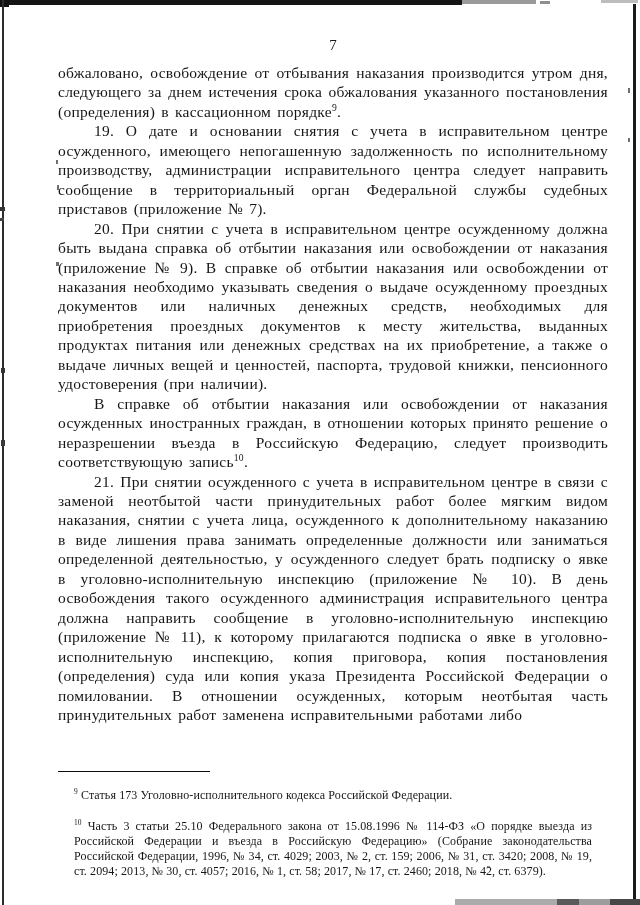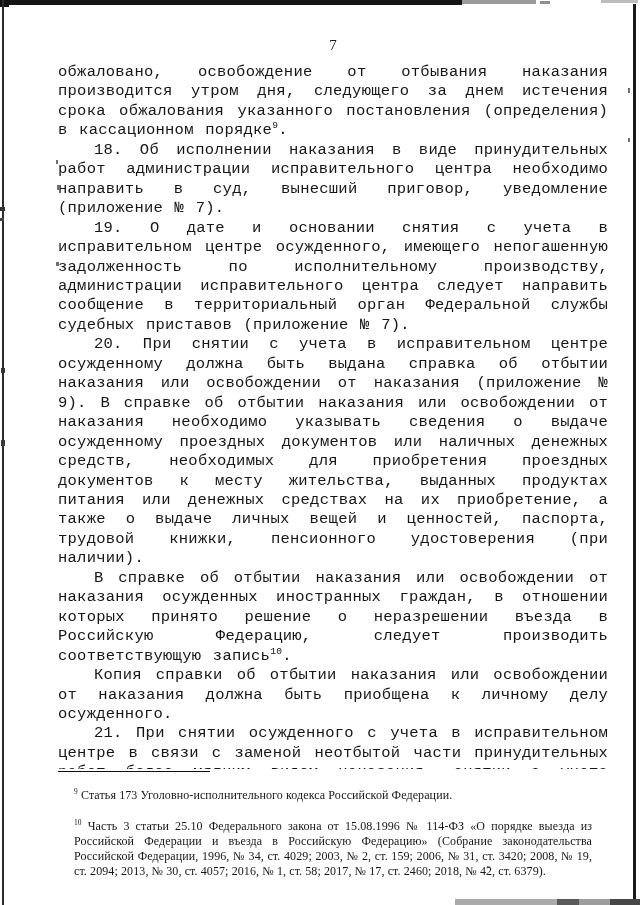--- a/index.html
+++ b/index.html
@@ -56,21 +56,20 @@
   .page-number {
     padding-top: 37px;
     text-align: center;
     font-size: 15px;
     color: #161616;
   }
   .body-text {
     margin-top: 9px;
     max-height: 706px;
     overflow: hidden;
-    font-family: Liberation Mono, monospace;
   }
   .body-text p.para {
     margin: 0;
     font-size: 15.5px;
     line-height: 19.45px;
     text-align: justify;
     letter-spacing: 0.25px;
     word-spacing: 2px;
     color: #161616;
   }
@@ -123,25 +122,23 @@
   <div class="speck s7"></div>
   <div class="speck s8"></div>
   <div class="speck s9"></div>
   <div class="speck s10"></div>
 
   <div class="content">
     <div class="page-number">7</div>
 
     <div class="body-text">
         <p class="para"><span>обжаловано, освобождение от отбывания наказания производится утром дня, следующего за днем истечения срока обжалования указанного постановления (определения) в кассационном порядке</span><sup>9</sup><span>.</span></p>
-        <p class="para indent"><span>18. Об исполнении наказания в виде принудительных работ администрации исправительного центра необходимо направить в суд, вынесший приговор, уведомление (приложение № 7).</span></p>
         <p class="para indent"><span>19. О дате и основании снятия с учета в исправительном центре осужденного, имеющего непогашенную задолженность по исполнительному производству, администрации исправительного центра следует направить сообщение в территориальный орган Федеральной службы судебных приставов (приложение № 7).</span></p>
         <p class="para indent"><span>20. При снятии с учета в исправительном центре осужденному должна быть выдана справка об отбытии наказания или освобождении от наказания (приложение № 9). В справке об отбытии наказания или освобождении от наказания необходимо указывать сведения о выдаче осужденному проездных документов или наличных денежных средств, необходимых для приобретения проездных документов к месту жительства, выданных продуктах питания или денежных средствах на их приобретение, а также о выдаче личных вещей и ценностей, паспорта, трудовой книжки, пенсионного удостоверения (при наличии).</span></p>
         <p class="para indent"><span>В справке об отбытии наказания или освобождении от наказания осужденных иностранных граждан, в отношении которых принято решение о неразрешении въезда в Российскую Федерацию, следует производить соответствующую запись</span><sup>10</sup><span>.</span></p>
-        <p class="para indent"><span>Копия справки об отбытии наказания или освобождении от наказания должна быть приобщена к личному делу осужденного.</span></p>
         <p class="para indent"><span>21. При снятии осужденного с учета в исправительном центре в связи с заменой неотбытой части принудительных работ более мягким видом наказания, снятии с учета лица, осужденного к дополнительному наказанию в виде лишения права занимать определенные должности или заниматься определенной деятельностью, у осужденного следует брать подписку о явке в уголовно-исполнительную инспекцию (приложение № 10). В день освобождения такого осужденного администрация исправительного центра должна направить сообщение в уголовно-исполнительную инспекцию (приложение № 11), к которому прилагаются подписка о явке в уголовно-исполнительную инспекцию, копия приговора, копия постановления (определения) суда или копия указа Президента Российской Федерации о помиловании. В отношении осужденных, которым неотбытая часть принудительных работ заменена исправительными работами либо</span></p>
       </div>
 
     <div class="footnotes">
       <div class="fn-rule"></div>
       <div id="fn-list">
           <p class="footnote"><sup>9</sup> <span>Статья 173 Уголовно-исполнительного кодекса Российской Федерации.</span></p>
           <p class="footnote"><sup>10</sup> <span>Часть 3 статьи 25.10 Федерального закона от 15.08.1996 № 114-ФЗ «О порядке выезда из Российской Федерации и въезда в Российскую Федерацию» (Собрание законодательства Российской Федерации, 1996, № 34, ст. 4029; 2003, № 2, ст. 159; 2006, № 31, ст. 3420; 2008, № 19, ст. 2094; 2013, № 30, ст. 4057; 2016, № 1, ст. 58; 2017, № 17, ст. 2460; 2018, № 42, ст. 6379).</span></p>
         </div>
     </div>

